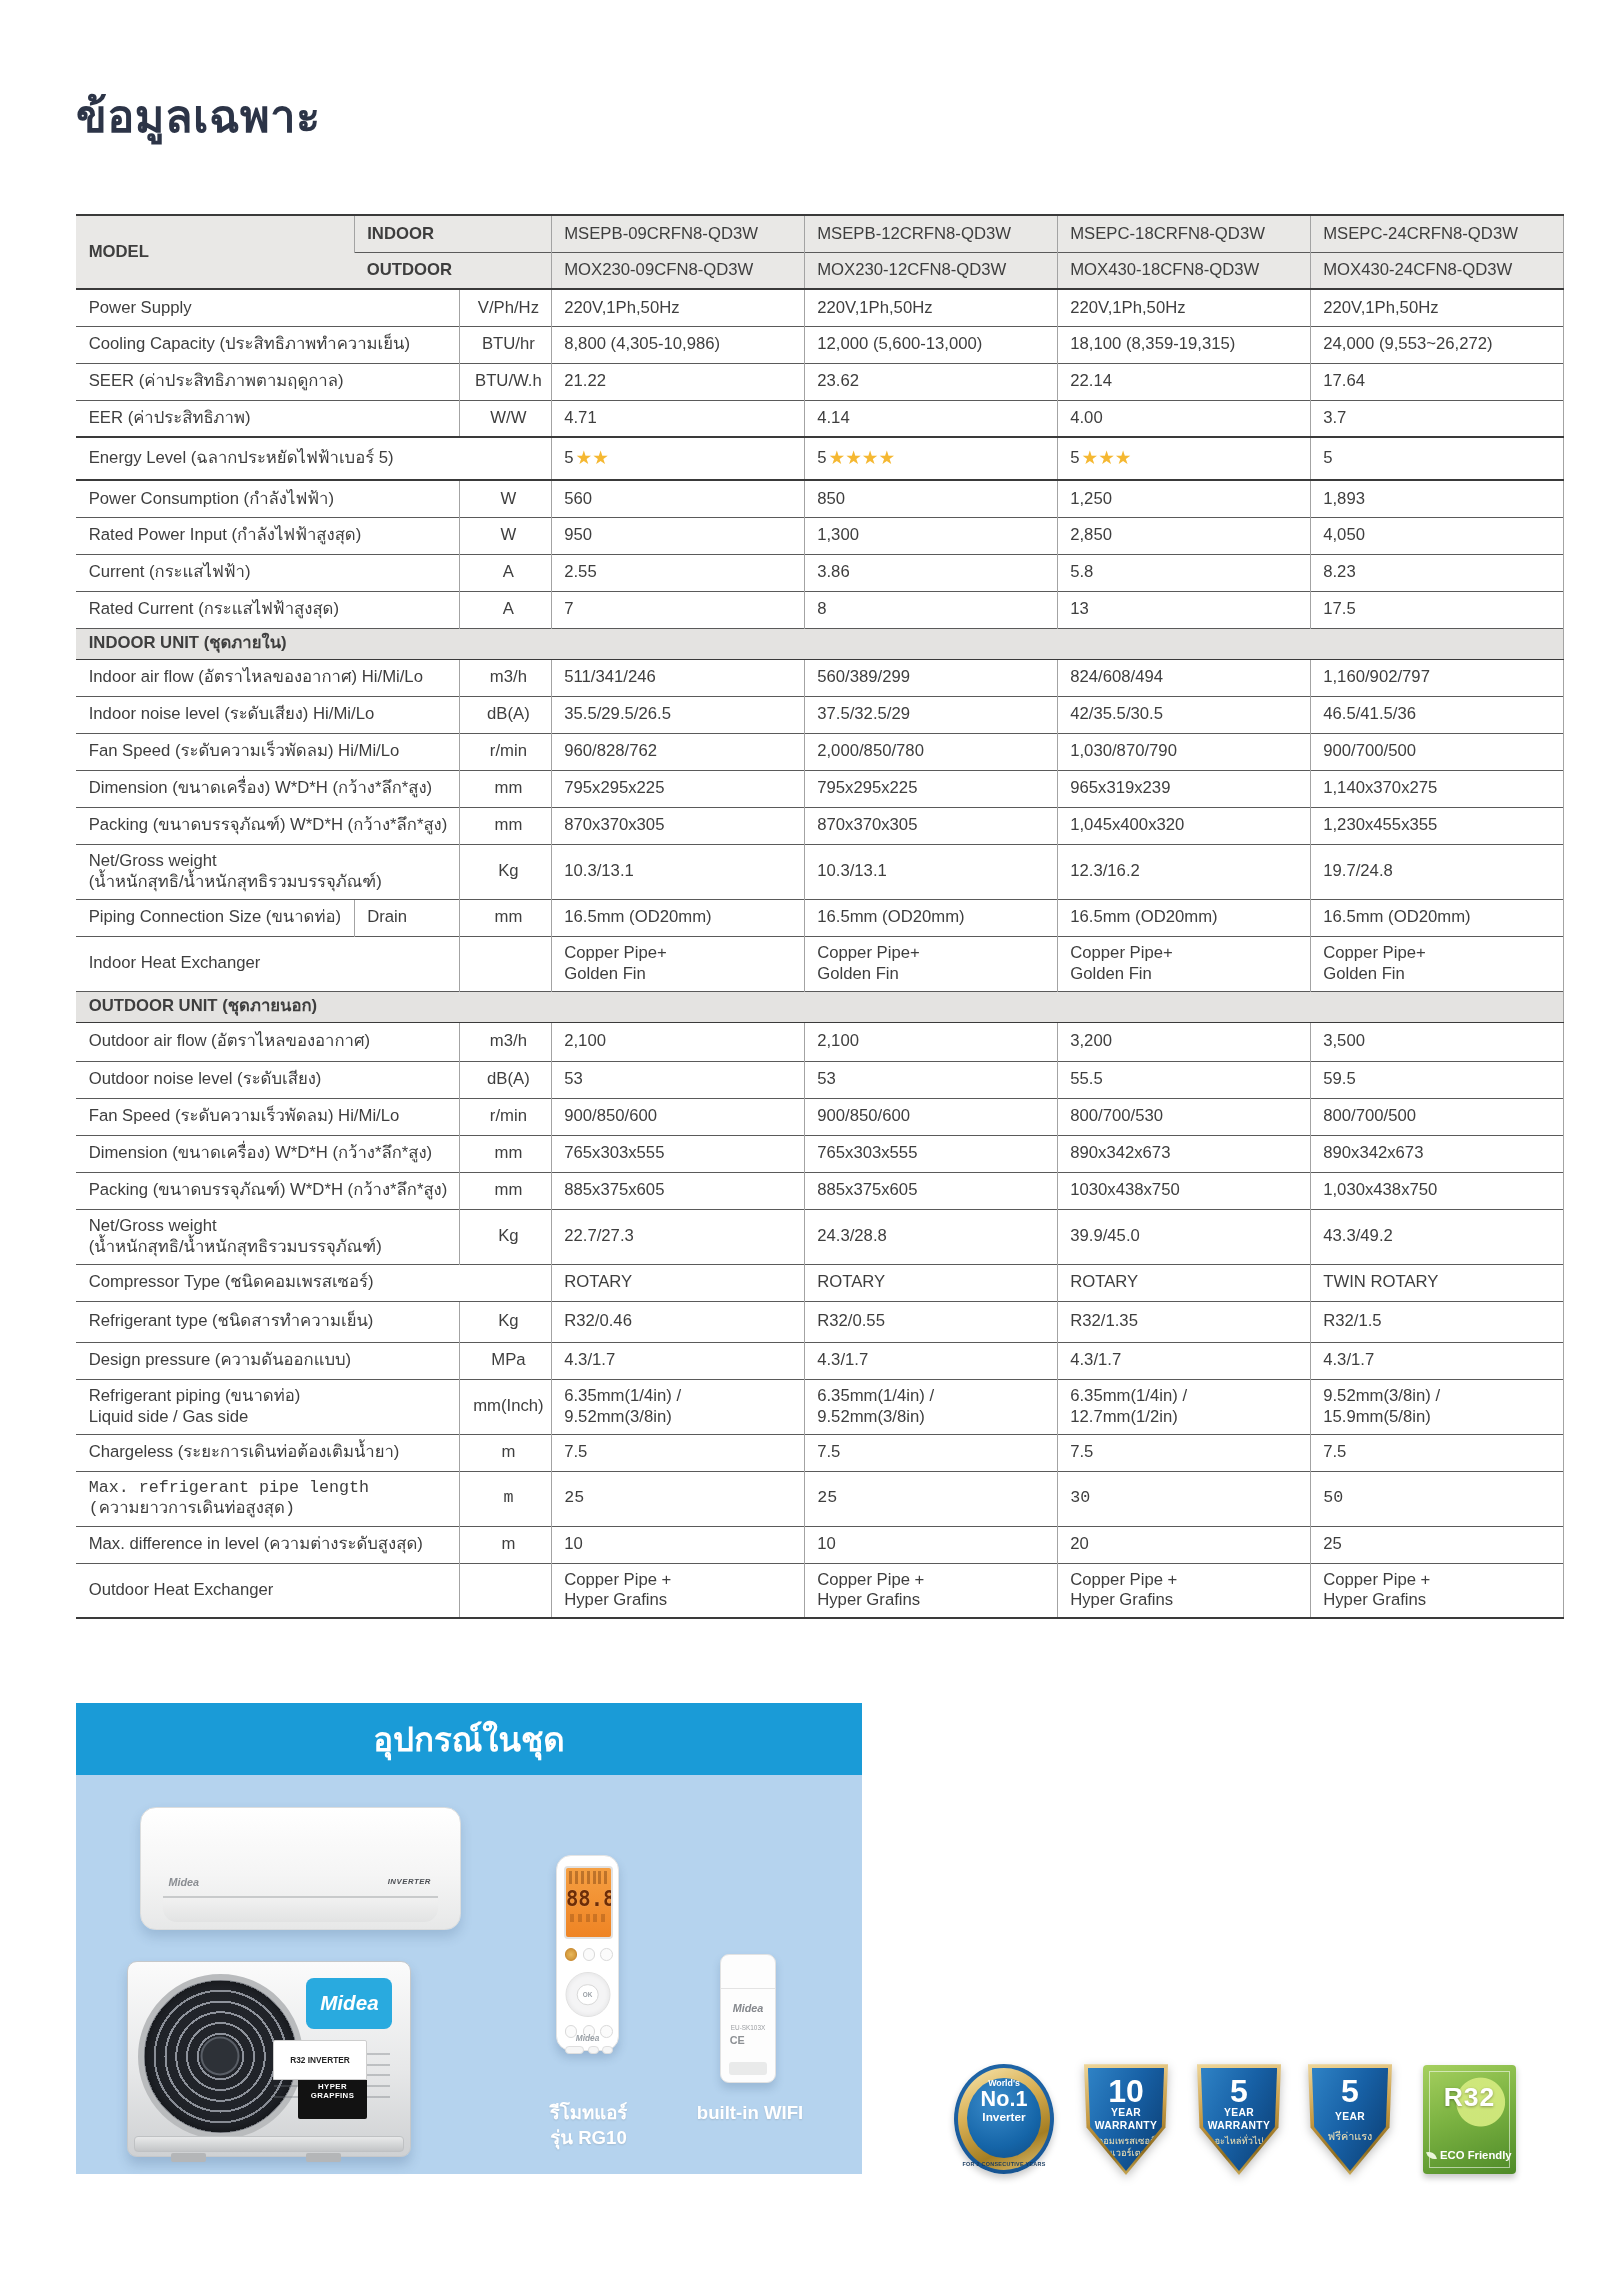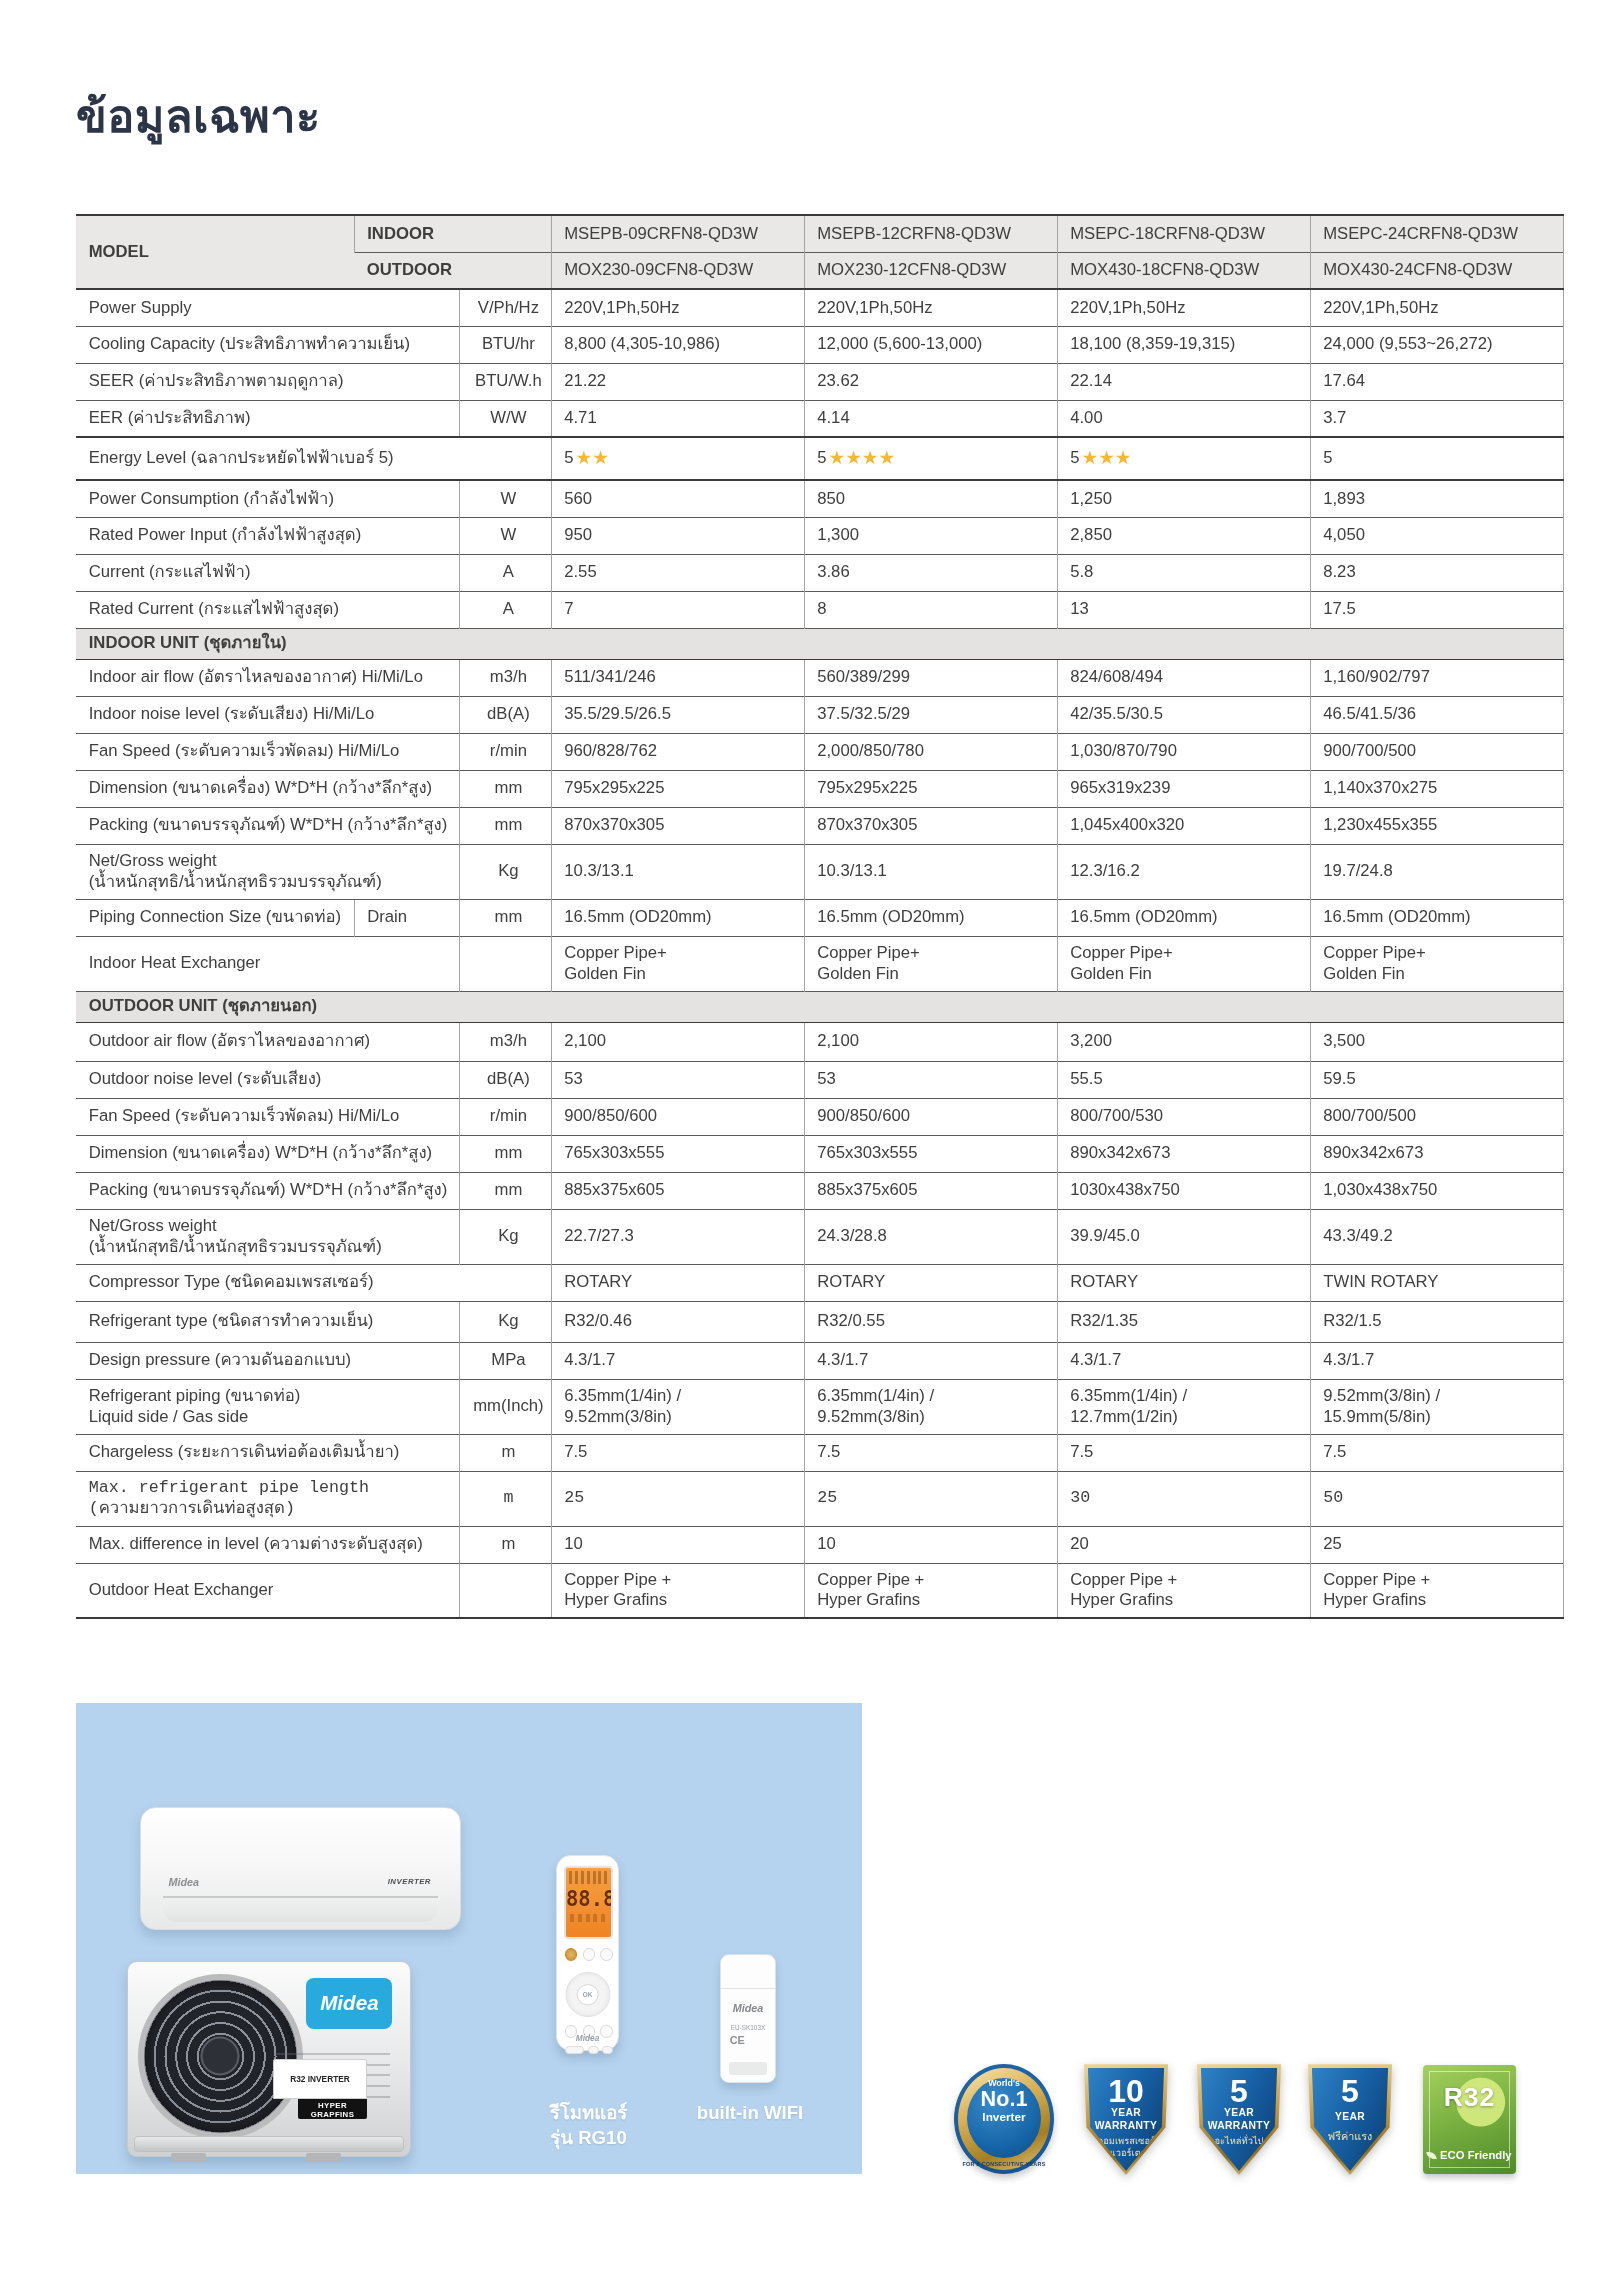--- a/index.html
+++ b/index.html
@@ -111,21 +111,21 @@
     position:absolute; right:19.6px; top:82px; width:116px; height:61px;
     background:repeating-linear-gradient(180deg, transparent 0 8.8px, rgba(110,115,120,.35) 8.8px 10.8px);
   }
   .outdoor-sticker { position:absolute; right:43px; bottom:37px; width:94px; text-align:center; }
   .sticker-r32 {
     background:#ffffff; color:#222; font-size:8.3px; font-weight:800;
     border:1px solid #cecece; border-radius:2px 2px 0 0; padding:14px 0;
   }
   .sticker-hyper {
     background:#121212; color:#ffffff; font-size:7.8px; font-weight:800;
-    letter-spacing:0.4px; padding:2px 0 0; border-radius:0 0 2px 2px;margin-left:25px;
+    letter-spacing:0.4px; padding:2px 0 19px; border-radius:0 0 2px 2px;margin-left:25px;
   }
   .outdoor-base {
     position:absolute; left:5.9px; right:5.9px; bottom:3.9px; height:15.7px;
     background:linear-gradient(180deg,#e8e9ea,#c3c5c7); border-radius:3.9px;
     border:1px solid #bfc1c3;
   }
   .outdoor-foot { position:absolute; bottom:-5.9px; width:35px; height:8.8px; background:#b4b6b8; border-radius:2px; }
   .foot-left { left:43px; } .foot-right { right:69px; }
 
   
@@ -549,20 +549,21 @@
           <td class="value-cell">Copper Pipe +
 Hyper Grafins</td>
           <td class="value-cell">Copper Pipe +
 Hyper Grafins</td>
         </tr>
       </tbody>
   </table>
 </div>
 
 <div class="kit-panel">
+  <div class="kit-header">อุปกรณ์ในชุด</div>
 
   <div class="indoor-unit">
     <div class="indoor-brand">Midea</div>
     <div class="indoor-inverter">INVERTER</div>
     <div class="indoor-flap"></div>
   </div>
 
   <div class="outdoor-unit">
     <div class="fan-grille">
       <div class="fan-hub"></div>

